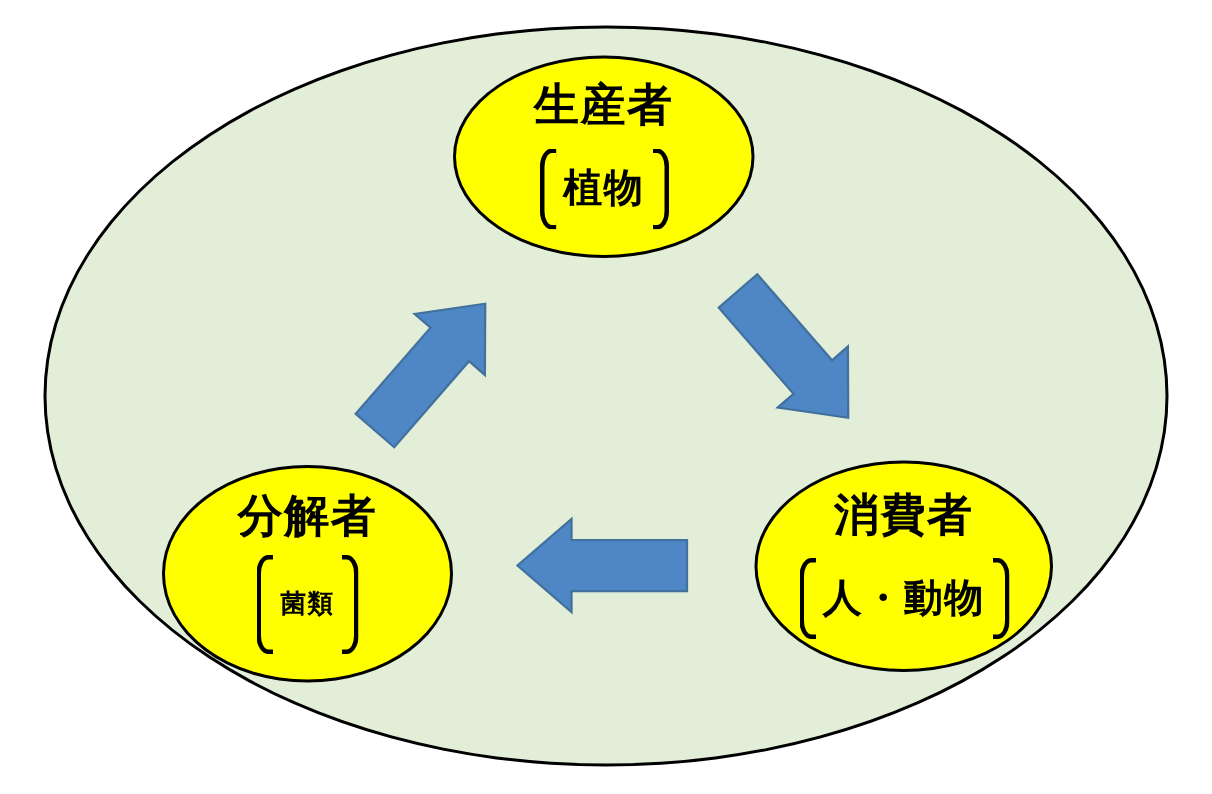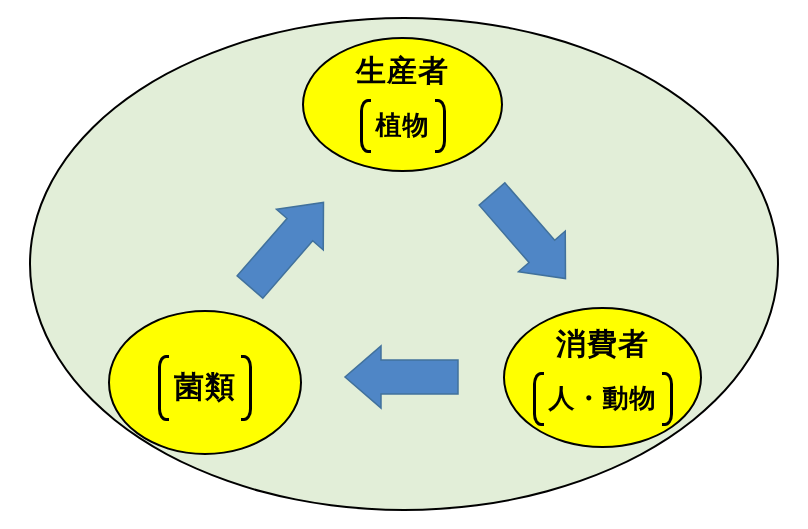--- a/index.html
+++ b/index.html
@@ -87,21 +87,21 @@
     justify-content: center;
     font-size: 26px;
     font-weight: 700;
     letter-spacing: 1px;
     line-height: 1.15;
     padding: 0 5px;
     min-height: 54px;
     white-space: nowrap;
   }
   .node-sub.two-line {
-    font-size: 30px;
+    font-size: 17px;
     min-height: 66px;
   }
 </style>
 </head>
 <body>
 
 <div class="canvas">
 
   <div class="outer-ellipse"></div>
 
@@ -126,20 +126,21 @@
   <div class="node node-consumer">
     <div class="node-title">消費者</div>
     <div class="bracket-group">
       <div class="bracket"></div>
       <div class="node-sub">人・動物</div>
       <div class="bracket right"></div>
     </div>
   </div>
 
   <div class="node node-decomposer">
+    <div class="node-title">分解者</div>
     <div class="bracket-group tall">
       <div class="bracket"></div>
       <div class="node-sub two-line">
         <div>菌類</div>
       </div>
       <div class="bracket right"></div>
     </div>
   </div>
 
 </div>

